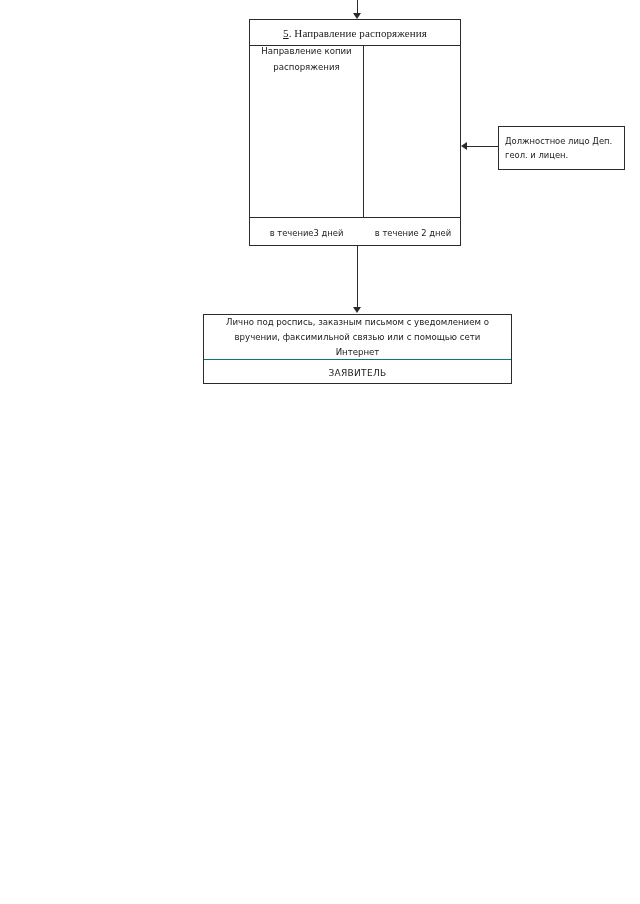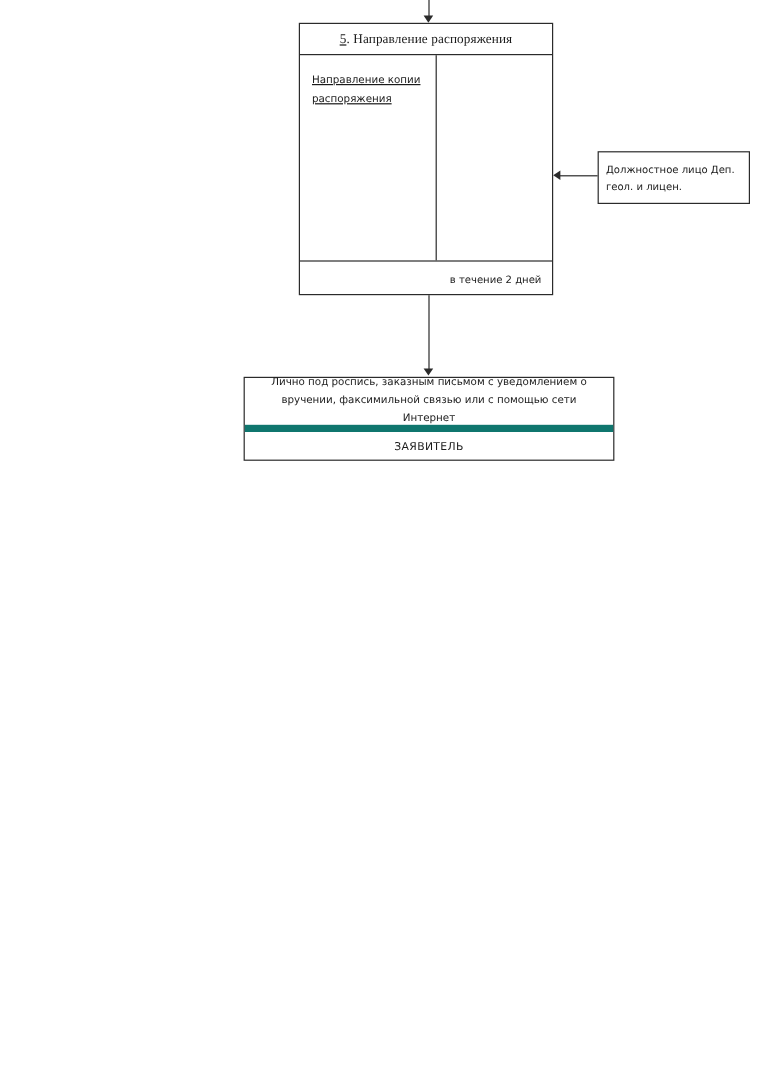--- a/index.html
+++ b/index.html
@@ -69,29 +69,28 @@
     left: 0;
     top: 197px;
     width: 100%;
     height: 1px;
     background: #2b2b2b;
   }
 
   .cell-left-top {
     position: absolute;
     left: 0;
-    top: 26px;
+    top: 10px;
     width: 113px;
     height: 171px;
     box-sizing: border-box;
     padding: 13px 10px 0 10px;
-    text-align: left;
+    text-align: center;
     font-size: 8.6px;
     line-height: 16px;
-    text-decoration: underline;
   }
   .cell-right-top {
     position: absolute;
     left: 114px;
     top: 26px;
     width: 98px;
     height: 171px;
     box-sizing: border-box;
     padding: 7px 7px 0 7px;
     text-align: justify;
@@ -147,21 +146,21 @@
     width: 309px;
     height: 70px;
   }
   #applicant-method {
     position: absolute;
     left: 0;
     top: 0;
     width: 100%;
     height: 45px;
     box-sizing: border-box;
-    border-bottom: 6px solid #0f766e;
+    border-bottom: 1px solid #0f766e;
     display: flex;
     align-items: center;
     justify-content: center;
     text-align: center;
     font-size: 8.6px;
     line-height: 15px;
     padding: 0 8px;
   }
   #applicant-label {
     position: absolute;
@@ -224,20 +223,21 @@
     <div id="main-header">
       <span class="num">5</span>
         <span>. Направление распоряжения</span>
     </div>
 
     <div id="col-divider"></div>
     <div id="row-divider"></div>
 
     <div class="cell-left-top">Направление копии распоряжения</div>
 
+    <div class="cell-left-bottom">в течение3 дней</div>
     <div class="cell-right-bottom">в течение 2 дней</div>
   </div>
 
   <div class="hline" id="conn-official-line"></div>
   <div class="arrow-left" id="conn-official-arrow"></div>
 
   <div class="box" id="official-box">Должностное лицо Деп. геол. и лицен.</div>
 
   <div class="vline" id="conn-mid-line"></div>
   <div class="arrow-down" id="conn-mid-arrow"></div>

